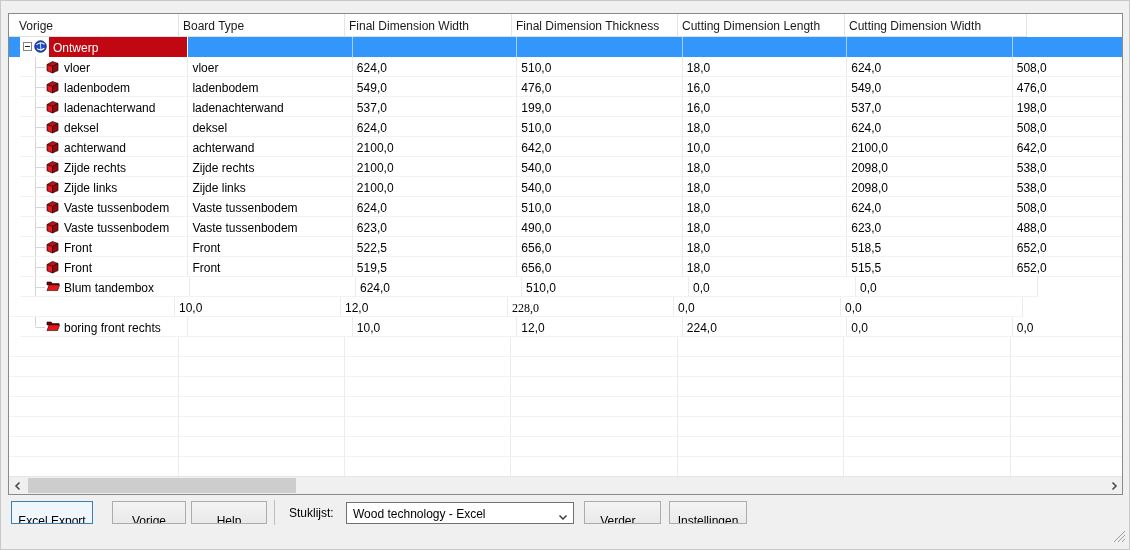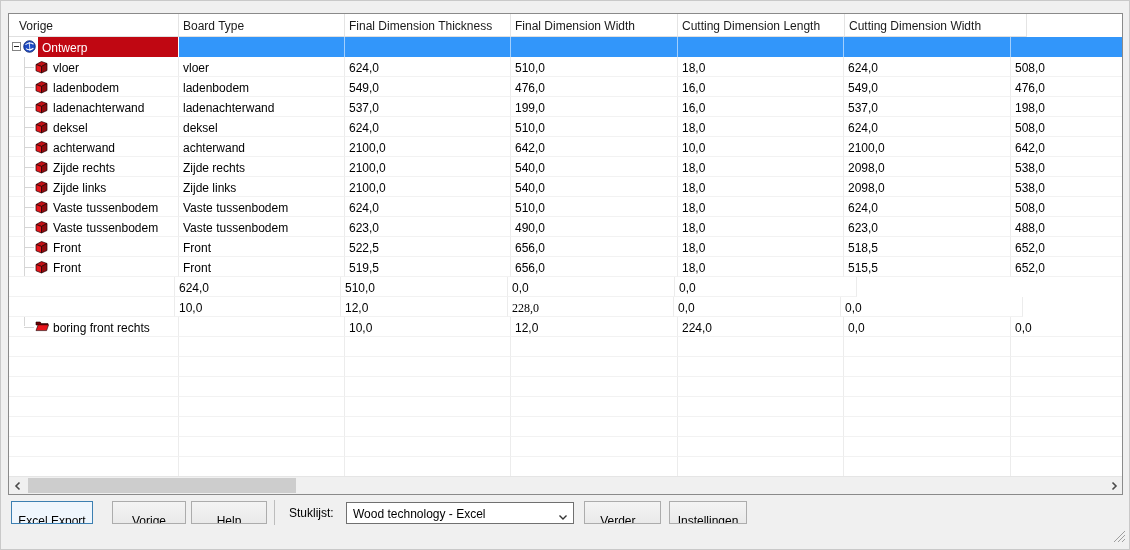--- a/index.html
+++ b/index.html
@@ -22,21 +22,21 @@
     border-right:1px solid #e4e4e4;border-bottom:1px solid #e0e0e0;
     white-space:nowrap;overflow:hidden;color:#1a1a1a;
   }
   .hcell:first-child{padding-left:10px;}
   .row{display:flex;height:20px;}
   .cell{
     box-sizing:border-box;height:20px;padding:4px 0 0 4px;
     border-right:1px solid #ececec;border-bottom:1px solid #f2f2f2;
     white-space:nowrap;overflow:hidden;
   }
-  .objcell{padding:0;position:relative;}
+  .objcell{padding:0;position:relative;margin-left:11px;}
   
   .trunk{position:absolute;left:15px;top:0;bottom:0;width:0;border-left:1px solid #d6d6d6;}
   .row.lastchild .trunk{bottom:10px;}
   .conn{position:absolute;left:15px;top:10px;width:10px;height:0;border-top:1px solid #d6d6d6;}
   .rowicon{position:absolute;left:26px;top:3px;}
   .objlabel{position:absolute;left:44px;top:4px;white-space:nowrap;}
   
   .row.selected{background:#3296fa;}
   .row.selected .cell{border-right:1px solid rgba(255,255,255,.55);border-bottom:none;}
   .row.selected .objcell{background:#ffffff;}
@@ -89,22 +89,22 @@
 </style>
 </head>
 <body>
 
 <div class="panel">
   <div class="grid">
     <div class="grid-inner">
       <div class="hdr" id="grid-header">
           <div class="hcell" style="width: 170px;">Vorige</div>
           <div class="hcell" style="width: 166px;">Board Type</div>
+          <div class="hcell" style="width: 167px;">Final Dimension Width</div>
           <div class="hcell" style="width: 166px;">Final Dimension Thickness</div>
-          <div class="hcell" style="width: 167px;">Final Dimension Width</div>
           <div class="hcell" style="width: 167px;">Cutting Dimension Length</div>
           <div class="hcell" style="width: 182px;">Cutting Dimension Width</div>
         </div>
 
       <div class="row selected" id="root-row">
         <div class="cell objcell" id="root-objcell" style="width: 170px;">
           <span class="expander"></span>
           <span class="nodeicon">
             <svg width="13" height="13" viewBox="0 0 13 13">
               <circle cx="6.5" cy="6.5" r="5.8" fill="#1e4bc3" stroke="#0a1f66" stroke-width="0.8"></circle>
@@ -316,20 +316,29 @@
               <span class="objlabel">Front</span>
             </div>
             <div class="cell" style="width: 166px;">Front</div>
             <div class="cell" style="width: 166px;">519,5</div>
             <div class="cell" style="width: 167px;">656,0</div>
             <div class="cell" style="width: 166px;">18,0</div>
             <div class="cell" style="width: 167px;">515,5</div>
             <div class="cell" style="width: 182px;">652,0</div>
           </div>
           <div class="row">
+            <div class="cell objcell" style="width: 170px;">
+              <span class="trunk"></span>
+              <span class="conn"></span>
+              <span class="rowicon"><svg width="14" height="12" viewBox="0 0 14 12">
+                  <path d="M1,2 L5.2,2 L6.4,3.6 L13,3.6 L13,5 L1,5 Z" fill="#6e0003" stroke="#1a0000" stroke-width="0.6"></path>
+                  <path d="M1,10.6 L3.1,4.8 L13.6,4.8 L11.6,10.6 Z" fill="#e8151c" stroke="#1a0000" stroke-width="0.6"></path>
+                </svg></span>
+              <span class="objlabel">Blum tandembox</span>
+            </div>
             <div class="cell" style="width: 166px;"></div>
             <div class="cell" style="width: 166px;">624,0</div>
             <div class="cell" style="width: 167px;">510,0</div>
             <div class="cell" style="width: 167px;">0,0</div>
             <div class="cell" style="width: 182px;">0,0</div>
           </div>
           <div class="row">
             <div class="cell" style="width: 166px;"></div>
             <div class="cell" style="width: 166px;">10,0</div>
             <div class="cell" style="width: 167px;">12,0</div>

